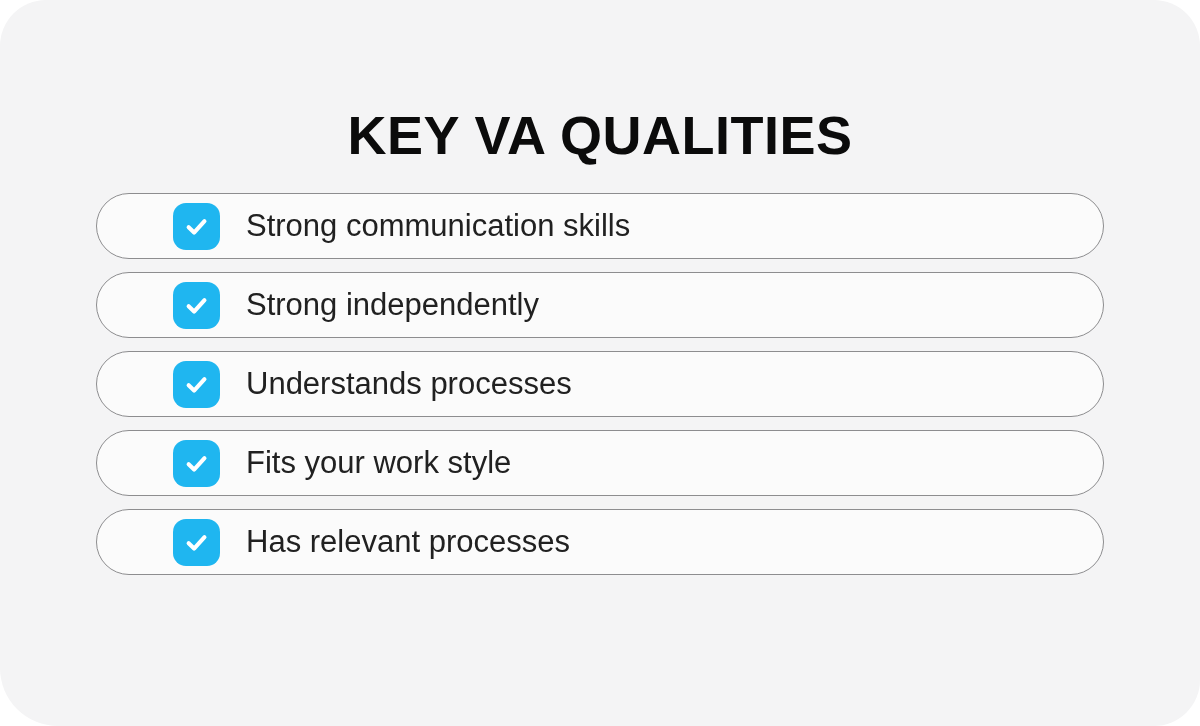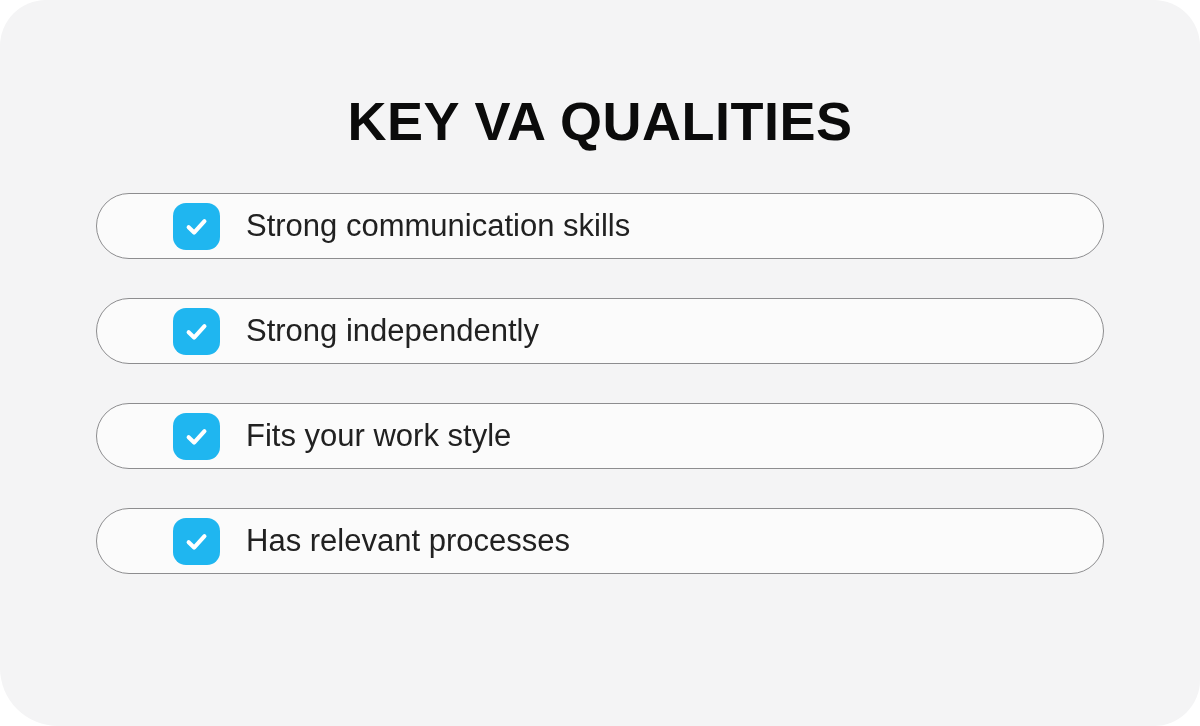--- a/index.html
+++ b/index.html
@@ -33,21 +33,21 @@
     left: 0;
     top: 0;
     right: 0;
     bottom: 0;
     display: flex;
     flex-direction: column;
     align-items: center;
   }
 
   .title {
-    margin: 4px;
+    margin: 18px;
     padding: 0;
     position: absolute;
     top: 86px;
     left: 0;
     right: 0;
     text-align: center;
     font-family: "Liberation Sans", sans-serif;
     font-weight: 700;
     font-size: 54px;
     line-height: 62px;
@@ -56,21 +56,21 @@
     white-space: nowrap;
   }
 
   .list {
     position: absolute;
     top: 193px;
     left: 96px;
     width: 1008px;
     display: flex;
     flex-direction: column;
-    gap: 39px;
+    gap: 13px;
   }
 
   .row {
     box-sizing: border-box;
     height: 66px;
     width: 100%;
     border: 1.6px solid #8d8d8f;
     border-radius: 33px;
     background: #fbfbfb;
     display: flex;
@@ -126,20 +126,28 @@
 
       <div class="row">
         <span class="checkbox">
           <svg viewBox="0 0 24 24" aria-hidden="true">
             <path d="M5.5 12.6 L10 17 L18.6 7.6" fill="none" stroke="#ffffff" stroke-width="3.4" stroke-linecap="round" stroke-linejoin="round"></path>
           </svg>
         </span>
         <span class="row-label">Strong independently</span>
       </div>
 
+      <div class="row">
+        <span class="checkbox">
+          <svg viewBox="0 0 24 24" aria-hidden="true">
+            <path d="M5.5 12.6 L10 17 L18.6 7.6" fill="none" stroke="#ffffff" stroke-width="3.4" stroke-linecap="round" stroke-linejoin="round"></path>
+          </svg>
+        </span>
+        <span class="row-label">Understands processes</span>
+      </div>
 
       <div class="row">
         <span class="checkbox">
           <svg viewBox="0 0 24 24" aria-hidden="true">
             <path d="M5.5 12.6 L10 17 L18.6 7.6" fill="none" stroke="#ffffff" stroke-width="3.4" stroke-linecap="round" stroke-linejoin="round"></path>
           </svg>
         </span>
         <span class="row-label">Fits your work style</span>
       </div>
 

